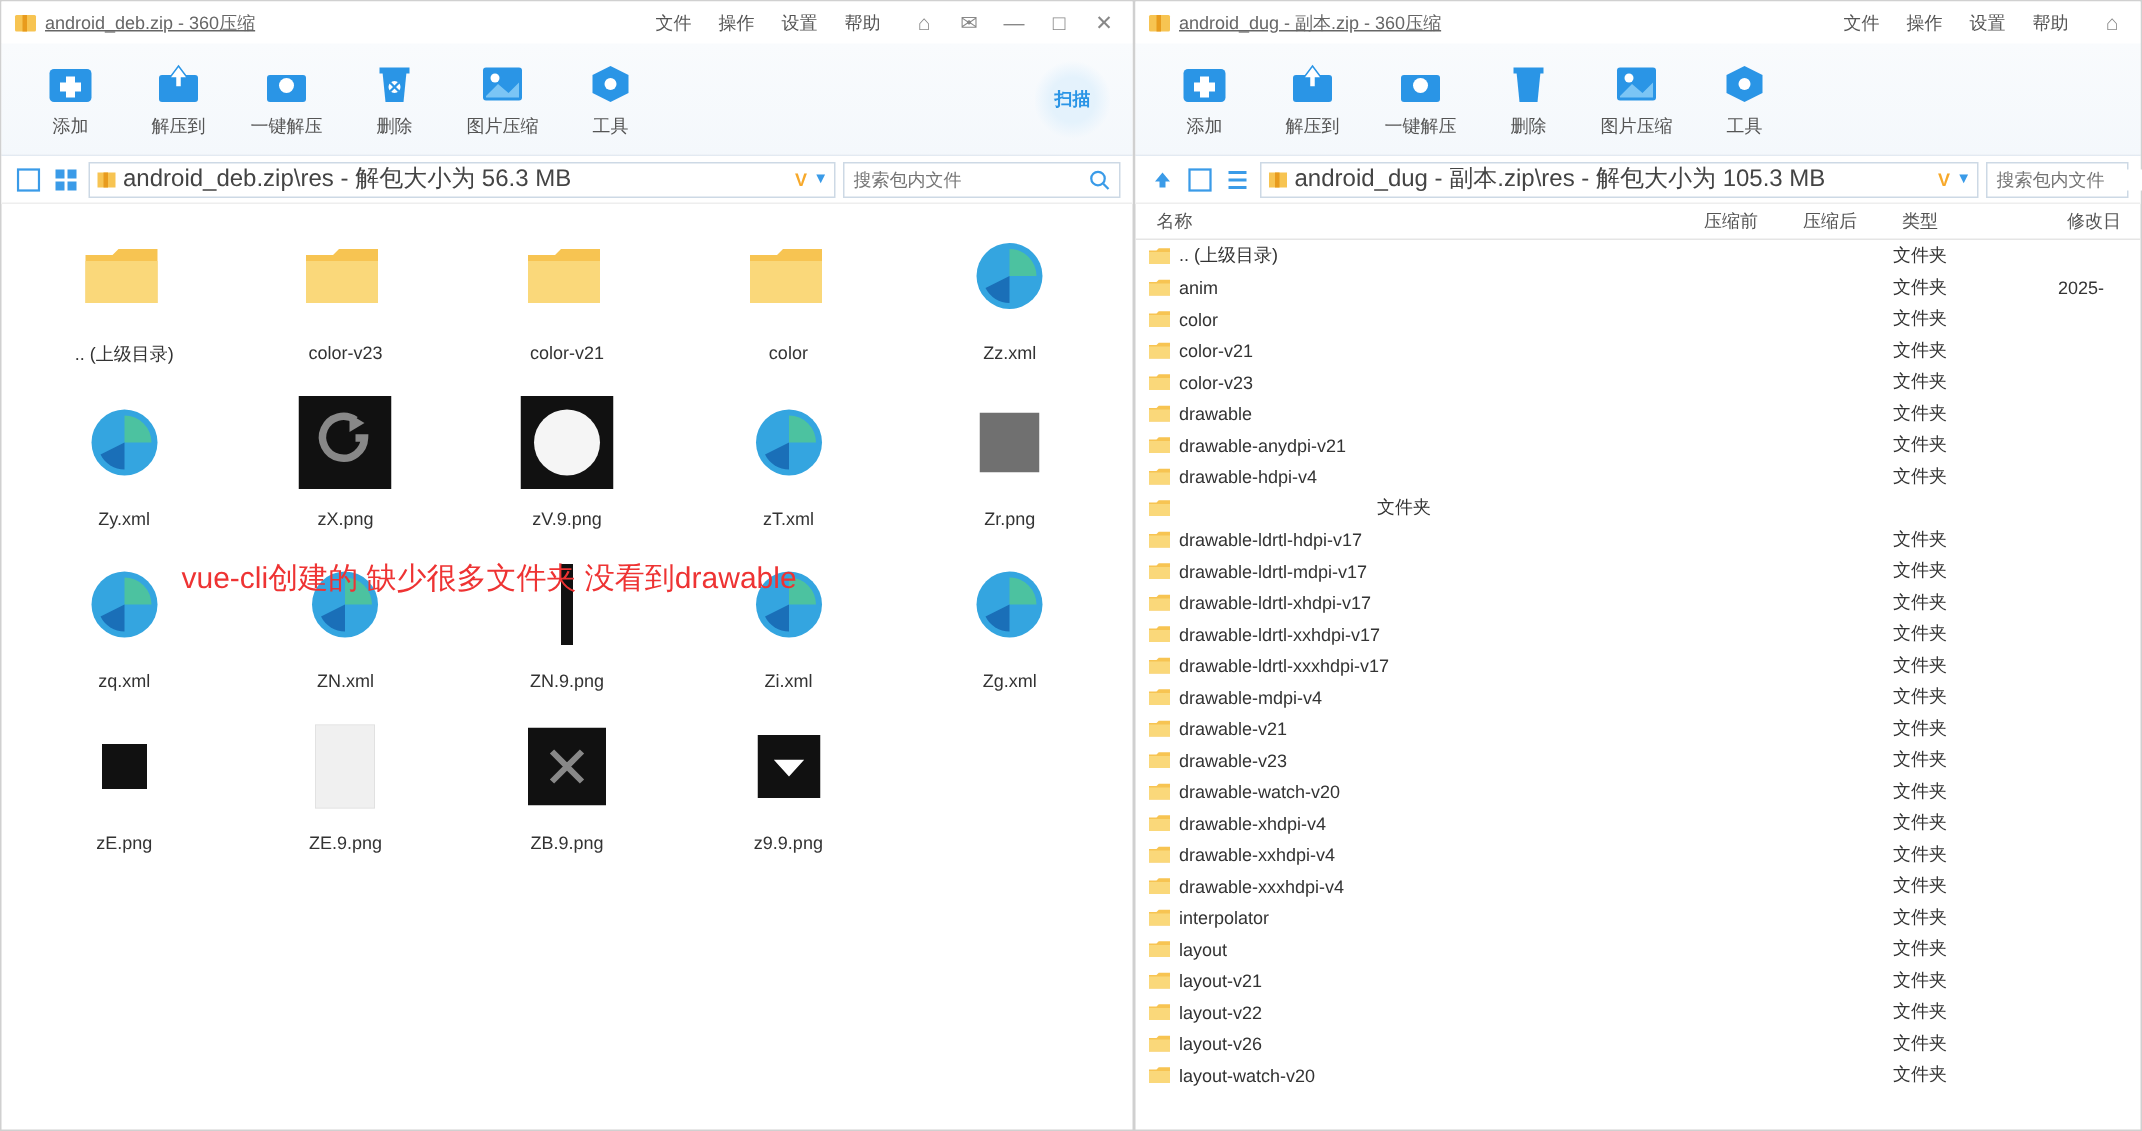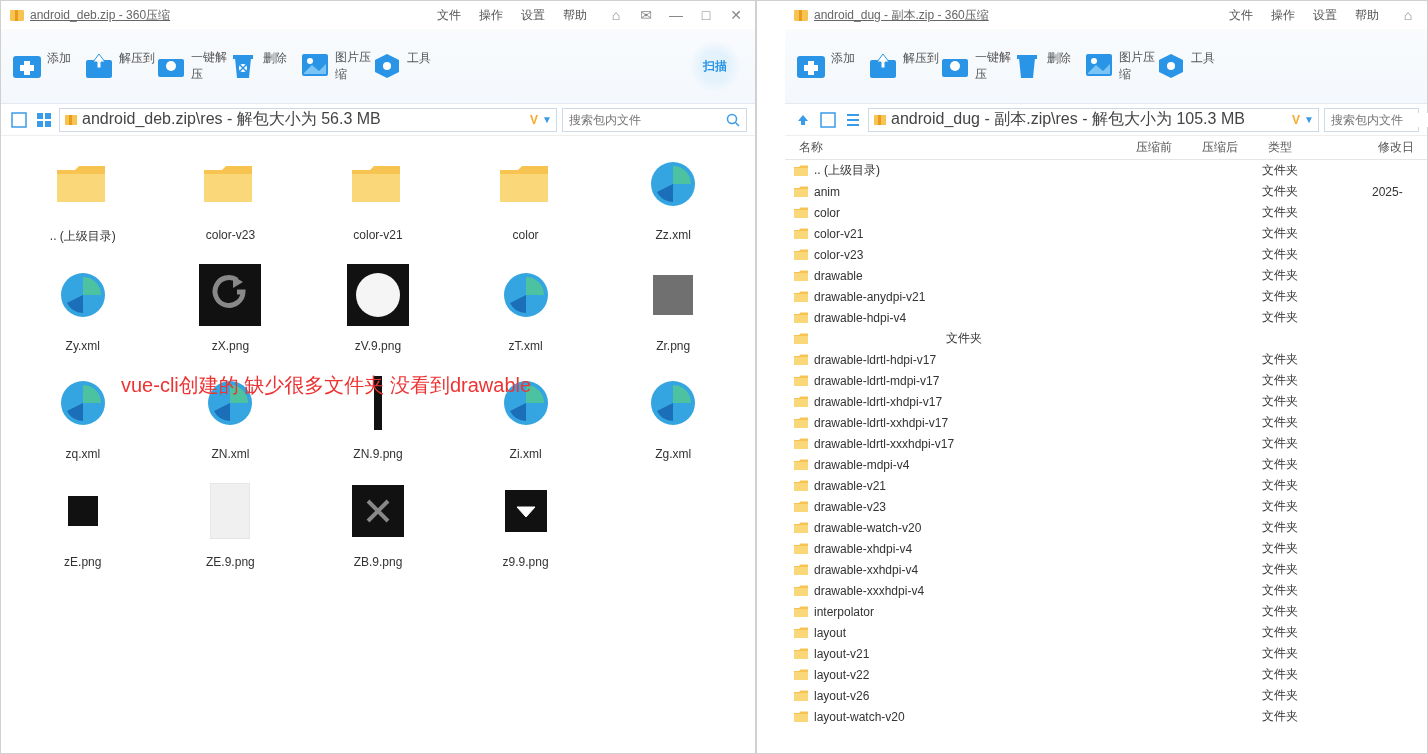--- a/index.html
+++ b/index.html
@@ -1,29 +1,29 @@
 <!DOCTYPE html>
 <html><head>
 <meta charset="utf-8">
 <style>
 *{box-sizing:border-box;margin:0;padding:0;font-family:"Microsoft YaHei",sans-serif;font-size:12px;}
 body{display:flex;width:1428px;height:754px;background:#fff;overflow:hidden;}
 .window{display:flex;flex-direction:column;border:1px solid #d0d0d0;background:#fff;}
 .window.left{width:756px;}
-.window.right{flex:1;padding-left:28px;}
+.window.right{flex:1;}
 .titlebar{height:28px;display:flex;align-items:center;padding:0 8px;background:#fff;position:relative;}
 .titlebar .icon{width:16px;height:16px;margin-right:5px;}
 .titlebar .title{color:#666;text-decoration:underline;}
 .titlebar .spacer{flex:1;}
 .titlebar .menu{display:flex;gap:18px;color:#555;}
 .titlebar .menu span{cursor:pointer;}
 .titlebar .winbtns{display:flex;gap:8px;margin-left:18px;color:#888;}
 .titlebar .winbtns span{width:22px;text-align:center;cursor:pointer;font-size:14px;}
 .toolbar{height:75px;background:linear-gradient(#f9fbfd,#f4f8fc);display:flex;align-items:center;padding:0 10px;position:relative;border-bottom:1px solid #e3eaf2;}
-.tbtn{display:flex;flex-direction:row;width:72px;gap:4px;cursor:pointer;}
+.tbtn{display:flex;flex-direction:column;align-items:center;width:72px;gap:4px;cursor:pointer;}
 .tbtn .ticon{width:32px;height:32px;display:flex;align-items:center;justify-content:center;}
 .tbtn .tlabel{color:#555;}
 .scan-badge{position:absolute;right:15px;top:10px;width:50px;height:55px;display:flex;align-items:center;justify-content:center;color:#2a95e6;font-weight:bold;background:radial-gradient(circle,#e4f2fc 40%,transparent 70%);}
 .pathbar{height:32px;display:flex;align-items:center;gap:5px;padding:0 8px;background:#fff;border-bottom:1px solid #eee;}
 .vbtn{width:20px;height:20px;display:flex;align-items:center;justify-content:center;color:#3a9be8;cursor:pointer;}
 .pathbox{flex:1;height:24px;border:1px solid #cdd9e5;display:flex;align-items:center;padding:0 4px;gap:4px;}
 .pathbox input{border:none;flex:1;outline:none;color:#444;font-size:16px;}
 .pathbox .vmark{color:#f7a92b;font-weight:bold;}
 .pathbox .drop{color:#3a9be8;font-size:10px;}
 .searchbox{width:185px;height:24px;border:1px solid #cdd9e5;display:flex;align-items:center;padding:0 6px;color:#999;}

